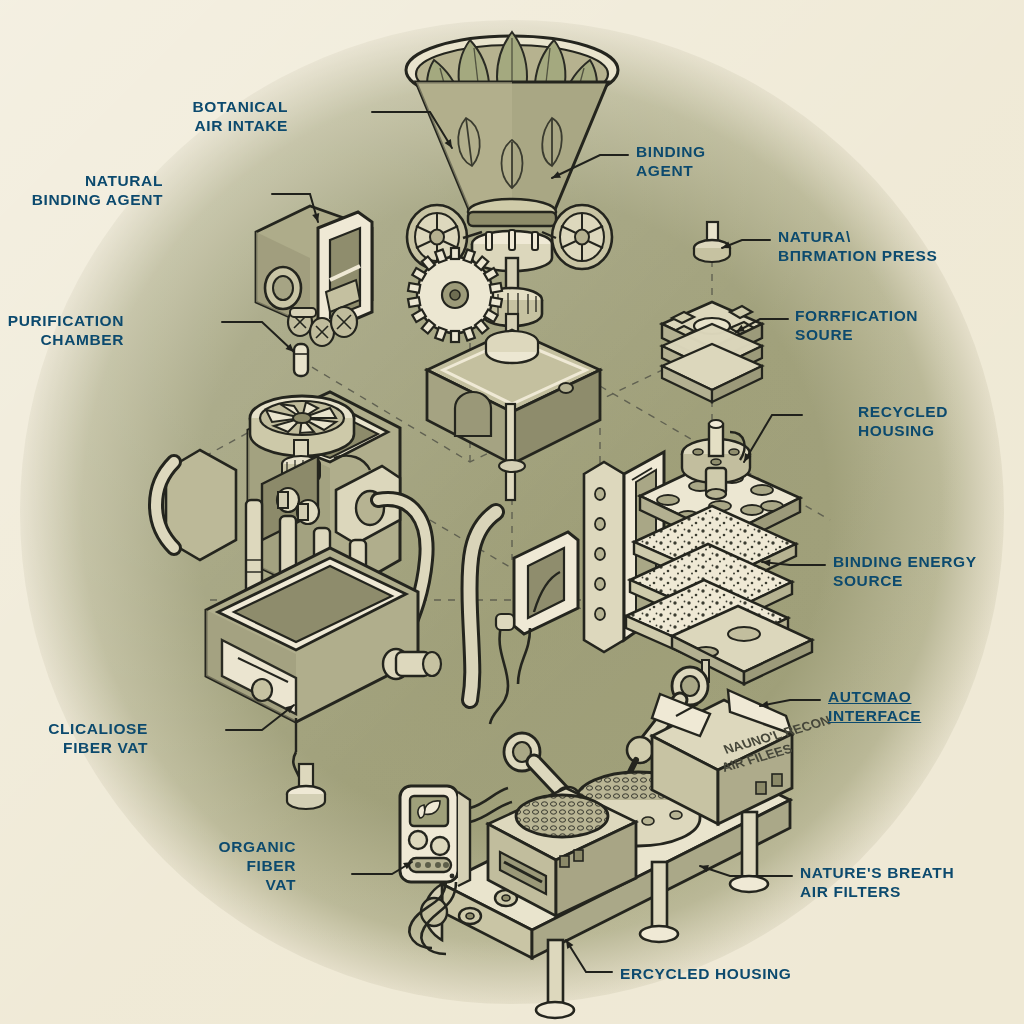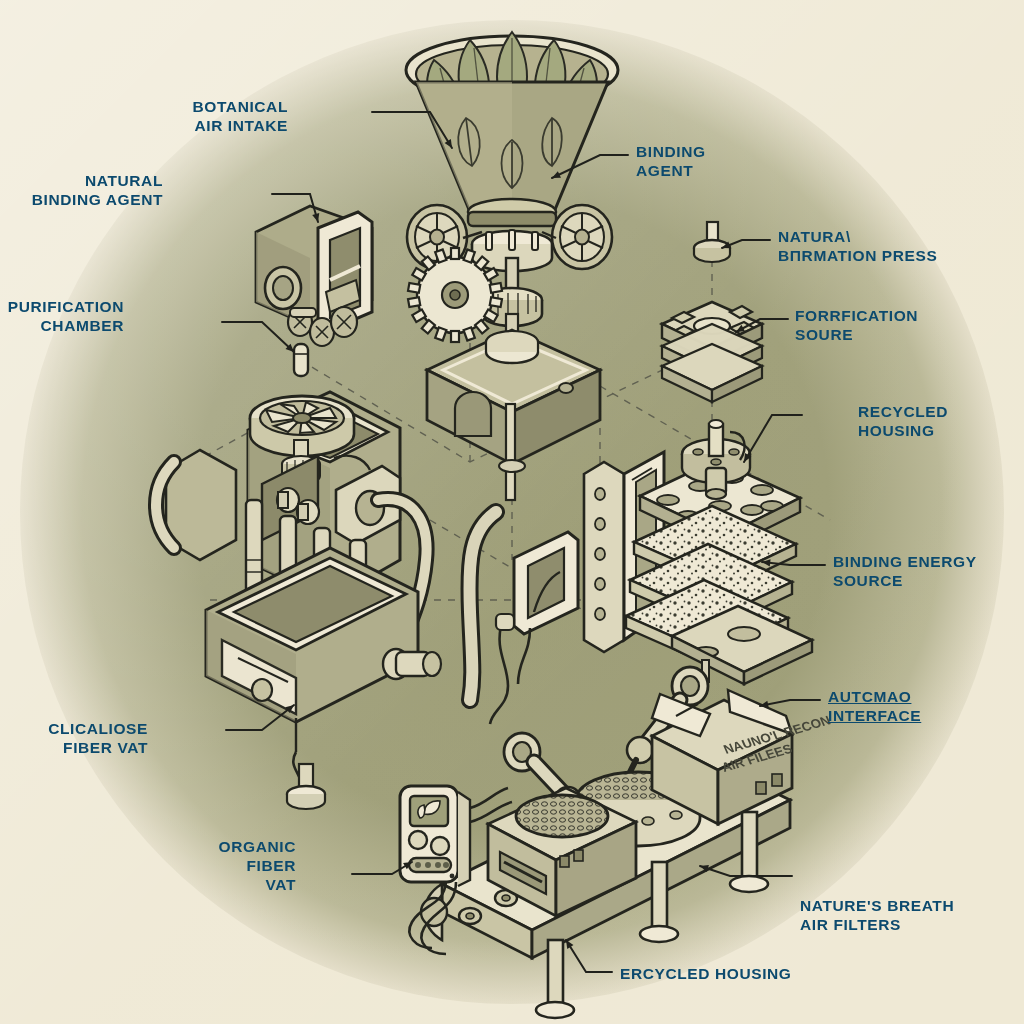--- a/index.html
+++ b/index.html
@@ -562,23 +562,23 @@
         <polygon points="700,866 708.9565966400497,865.1171768991187 706.635583451511,872.0802164647349"></polygon>
         <polygon points="566,940 573.4674470881611,945.0236673840446 567.2434039807335,948.9136943261868"></polygon>
       </g>
   </svg>
 
   <div id="labels-layer">
       <div class="lbl r" style="top: 98px; right: 736px;"><div>BOTANICAL</div><div>AIR INTAKE</div></div>
       <div class="lbl l" style="top: 143px; left: 636px;"><div>BINDING</div><div>AGENT</div></div>
       <div class="lbl r" style="top: 172px; right: 861px;"><div>NATURAL</div><div>BINDING AGENT</div></div>
       <div class="lbl l" style="top: 228px; left: 778px;"><div>NATURA\</div><div>BΠRMATION PRESS</div></div>
-      <div class="lbl r" style="top: 298px; right: 900px;"><div>PURIFICATION</div><div>CHAMBER</div></div>
+      <div class="lbl r" style="top: 312px; right: 900px;"><div>PURIFICATION</div><div>CHAMBER</div></div>
       <div class="lbl l" style="top: 307px; left: 795px;"><div>FORRFICATION</div><div>SOURE</div></div>
       <div class="lbl l" style="top: 403px; left: 810px; margin-left: 48px;"><div>RECYCLED</div><div>HOUSING</div></div>
       <div class="lbl l" style="top: 553px; left: 833px;"><div>BINDING ENERGY</div><div>SOURCE</div></div>
       <div class="lbl r" style="top: 720px; right: 876px;"><div>CLICALIOSE</div><div>FIBER VAT</div></div>
       <div class="lbl l" style="top: 688px; left: 828px; text-decoration: underline;"><div>AUTCMAO</div><div>INTERFACE</div></div>
       <div class="lbl r" style="top: 838px; right: 728px;"><div>ORGANIC</div><div>FIBER</div><div>VAT</div></div>
-      <div class="lbl l" style="top: 864px; left: 800px; margin-top: 33px;"><div>NATURE'S BREATH</div><div>AIR FILTERS</div></div>
+      <div class="lbl l" style="top: 864px; left: 800px;"><div>NATURE'S BREATH</div><div>AIR FILTERS</div></div>
       <div class="lbl l" style="top: 965px; left: 620px;"><div>ERCYCLED HOUSING</div></div>
     </div>
 </div>
 
 </body></html>

